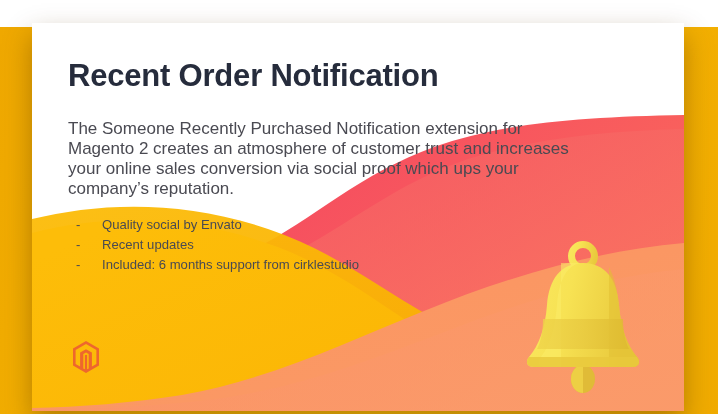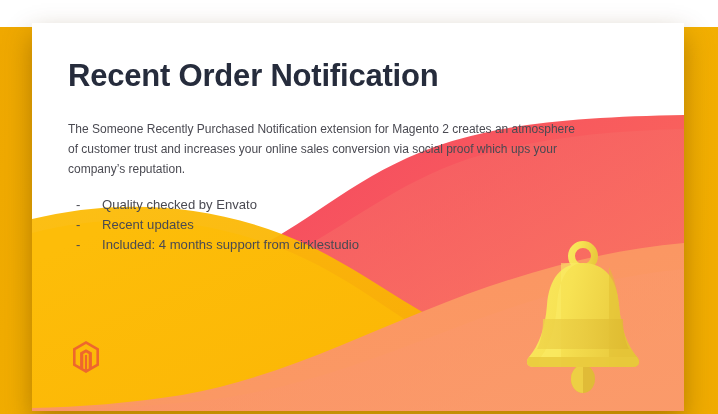--- a/index.html
+++ b/index.html
@@ -65,21 +65,21 @@
     line-height:38px;
     font-weight:bold;
     letter-spacing:-0.2px;
     color:#262c3c;
     white-space:nowrap;
   }
 
   #lead {
     margin-top:24px;
     width:520px;
-    font-size:12px;
+    font-size:17px;
     line-height:20px;
     color:#4a4a52;
   }
 
   #features {
     margin-top:16px;
     list-style:none;
   }
   #features li {
     position:relative;
@@ -198,28 +198,28 @@
 
     <div id="content">
 
       <div id="title">Recent Order Notification</div>
 
       <p id="lead">The Someone Recently Purchased Notification extension for Magento 2 creates an atmosphere of customer trust and increases your online sales conversion via social proof which ups your company’s reputation.</p>
 
       <ul id="features">
         <li>
           <span class="dash">-</span>
-          <span>Quality checked by Envato</span>
+          <span>Quality social by Envato</span>
         </li>
         <li>
           <span class="dash">-</span>
           <span>Recent updates</span>
         </li>
         <li>
           <span class="dash">-</span>
-          <span>Included: 4 months support from cirklestudio</span>
+          <span>Included: 6 months support from cirklestudio</span>
         </li>
       </ul>
 
     </div>
 
   </div>
 </div>
 
 </body></html>

